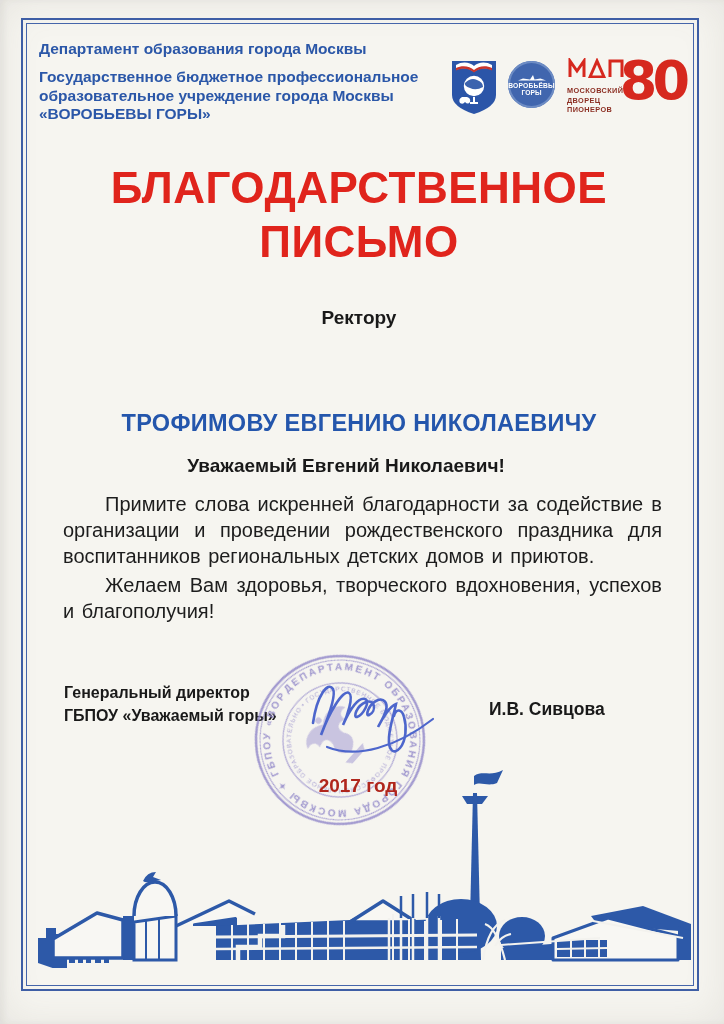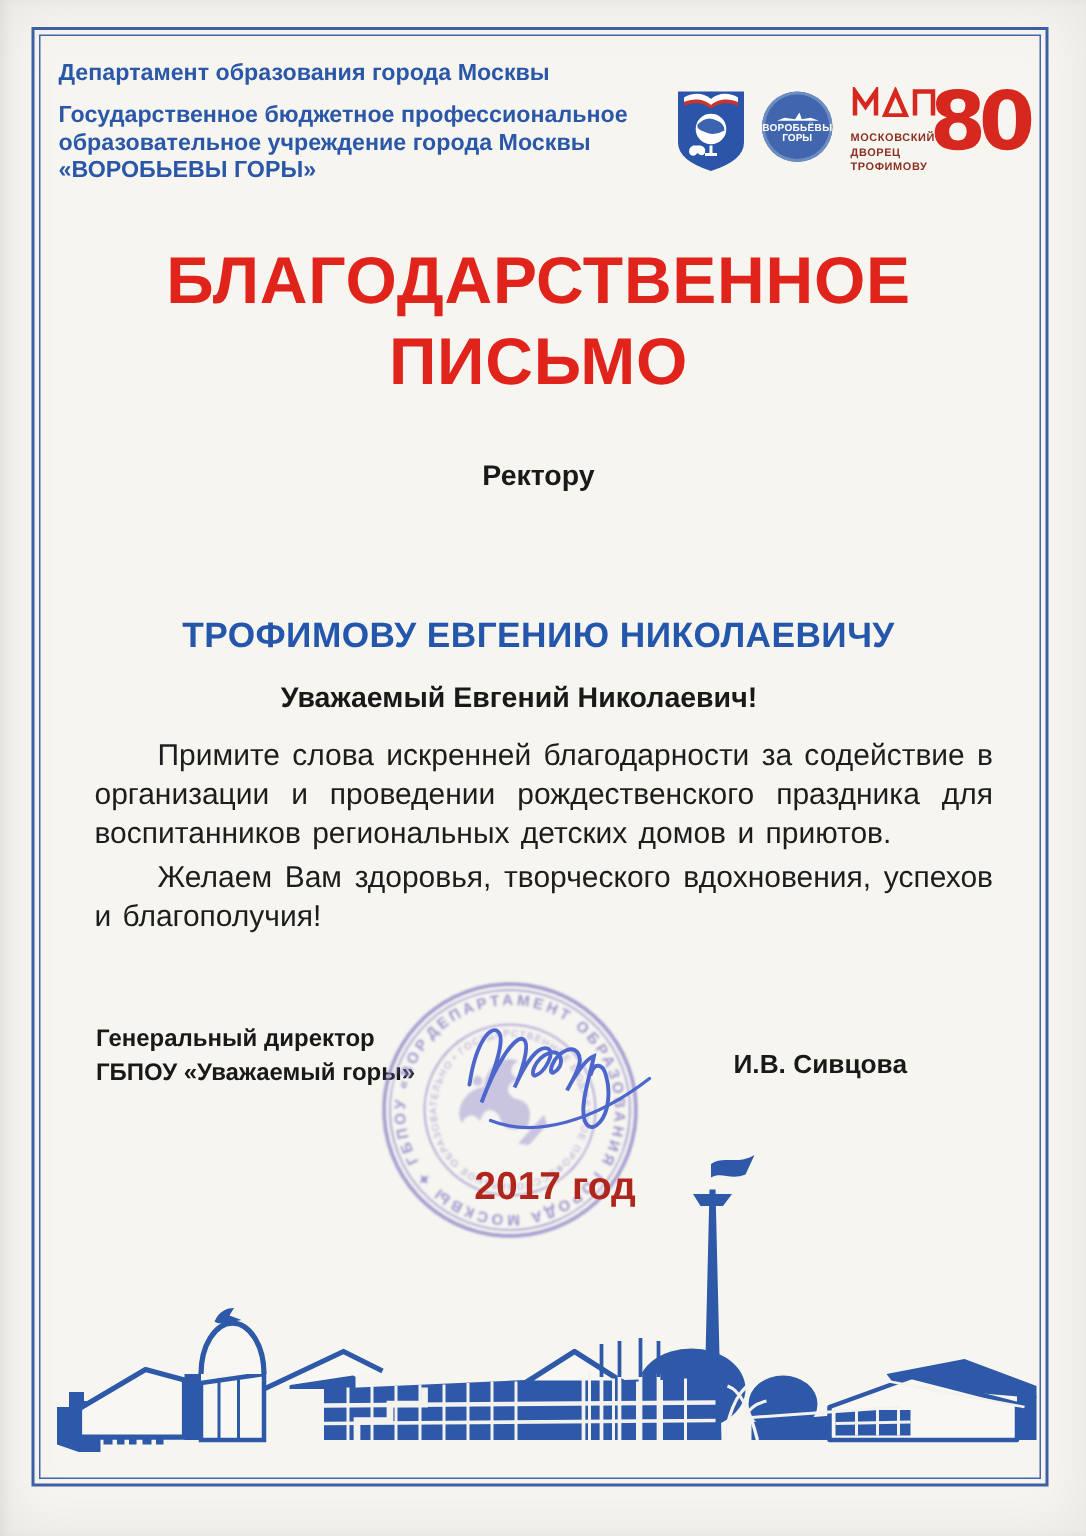--- a/index.html
+++ b/index.html
@@ -42,22 +42,22 @@
   
   .body-text{position:absolute;left:63px;top:491px;width:599px;color:#1d1d1d;
     font-size:20px;line-height:26px;}
   .body-text p{margin:0;text-indent:42px;text-align:justify;word-spacing:2px;}
   .body-text p + p{margin-top:3px;}
   
   .sign-left{position:absolute;left:64px;top:681px;color:#191919;font-size:16px;font-weight:bold;line-height:23px;}
   .signer{position:absolute;left:489px;top:699px;color:#191919;font-size:17.5px;font-weight:bold;}
   .stamp{position:absolute;left:251px;top:651px;width:178px;height:178px;opacity:.82;}
   .sig-scrawl{position:absolute;left:299px;top:659px;width:152px;height:126px;}
-  .year{position:absolute;left:308px;top:775px;width:124px;text-align:center;
-    color:#b0261c;font-size:26px;font-weight:bold;}
+  .year{position:absolute;left:296px;top:775px;width:124px;text-align:center;
+    color:#b0261c;font-size:19px;font-weight:bold;}
   .building{position:absolute;left:33px;top:768px;}
 </style>
 </head>
 <body>
 
 <div class="page">
 
   <div class="frame">
     <div class="frame-inner"></div>
   </div>
@@ -94,21 +94,21 @@
     <div class="logo-mdp">
       <div class="mdp-left">
         <svg width="58" height="20" viewBox="0 0 58 20">
           <path d="M3,19 V3 L10,13 L17,3 V19" fill="none" stroke="#d6281e" stroke-width="3"></path>
           <path d="M23,19 L30,3 L37,19 Z" fill="none" stroke="#d6281e" stroke-width="3"></path>
           <path d="M43,19 V3 H55 V19" fill="none" stroke="#d6281e" stroke-width="3"></path>
         </svg>
         <div class="mdp-caption">
           <div>МОСКОВСКИЙ</div>
           <div>ДВОРЕЦ</div>
-          <div>ТРОФИМОВУ</div>
+          <div>ПИОНЕРОВ</div>
         </div>
       </div>
       <div class="mdp-80">80</div>
     </div>
   </div>
 
   <div class="title">
     <div>БЛАГОДАРСТВЕННОЕ</div>
     <div>ПИСЬМО</div>
   </div>

